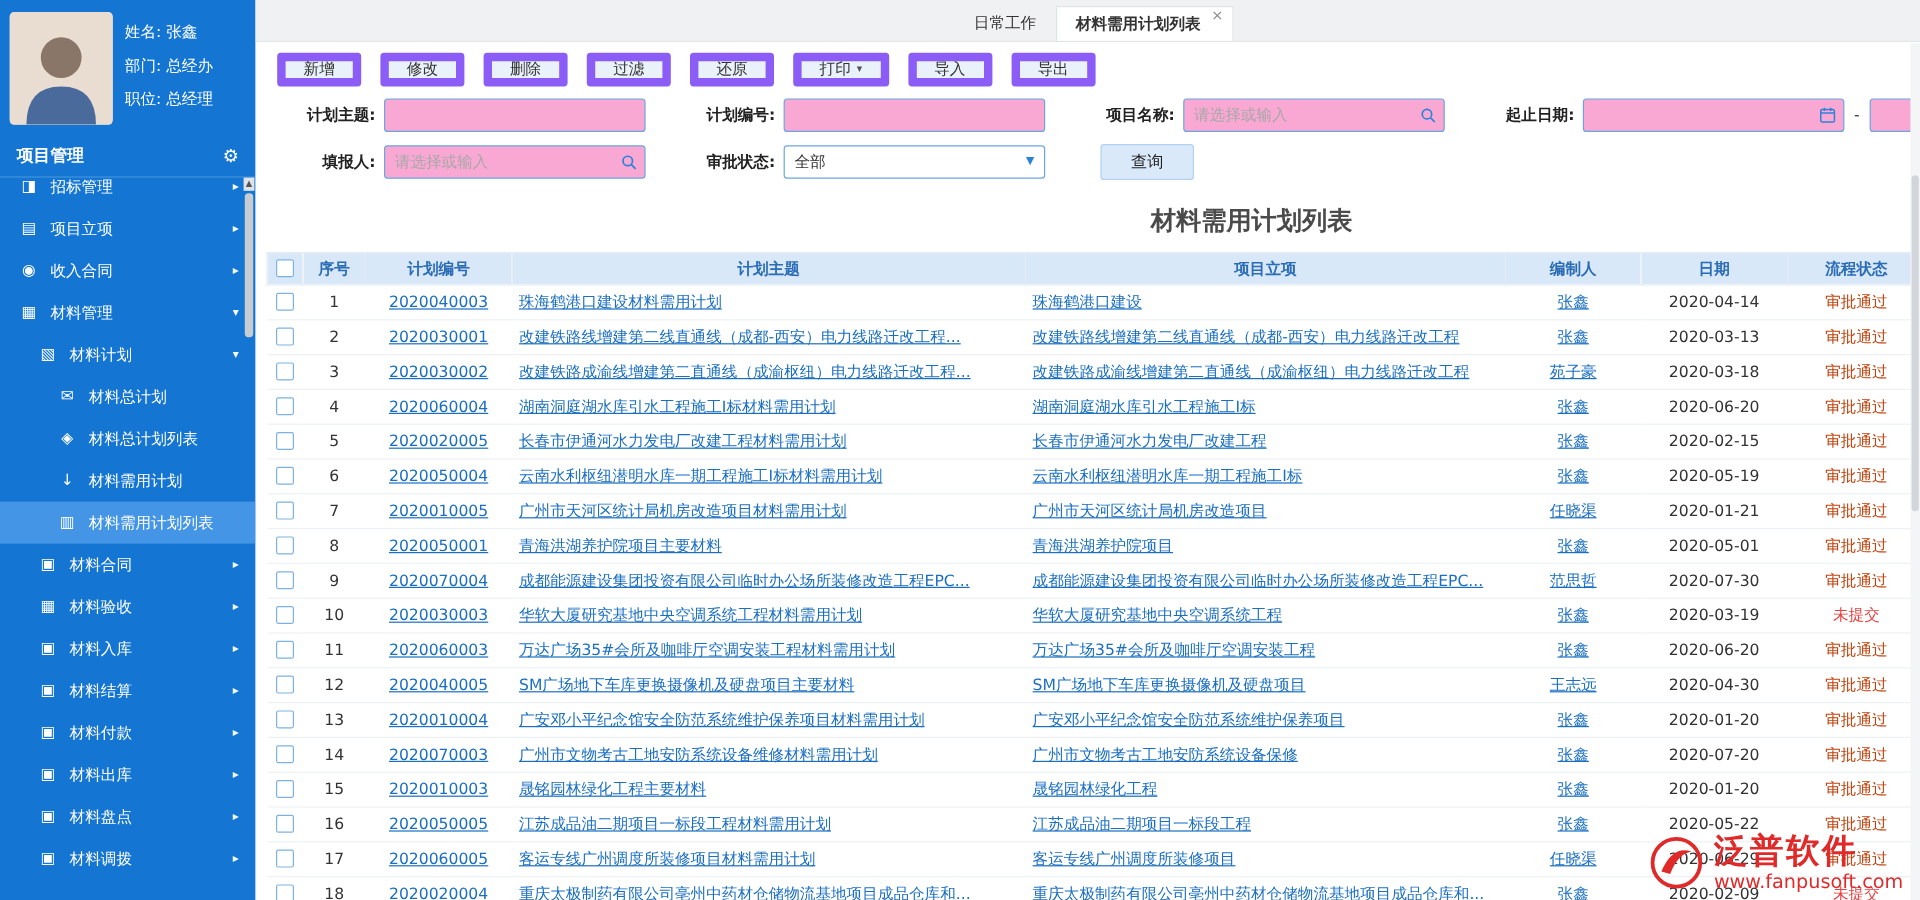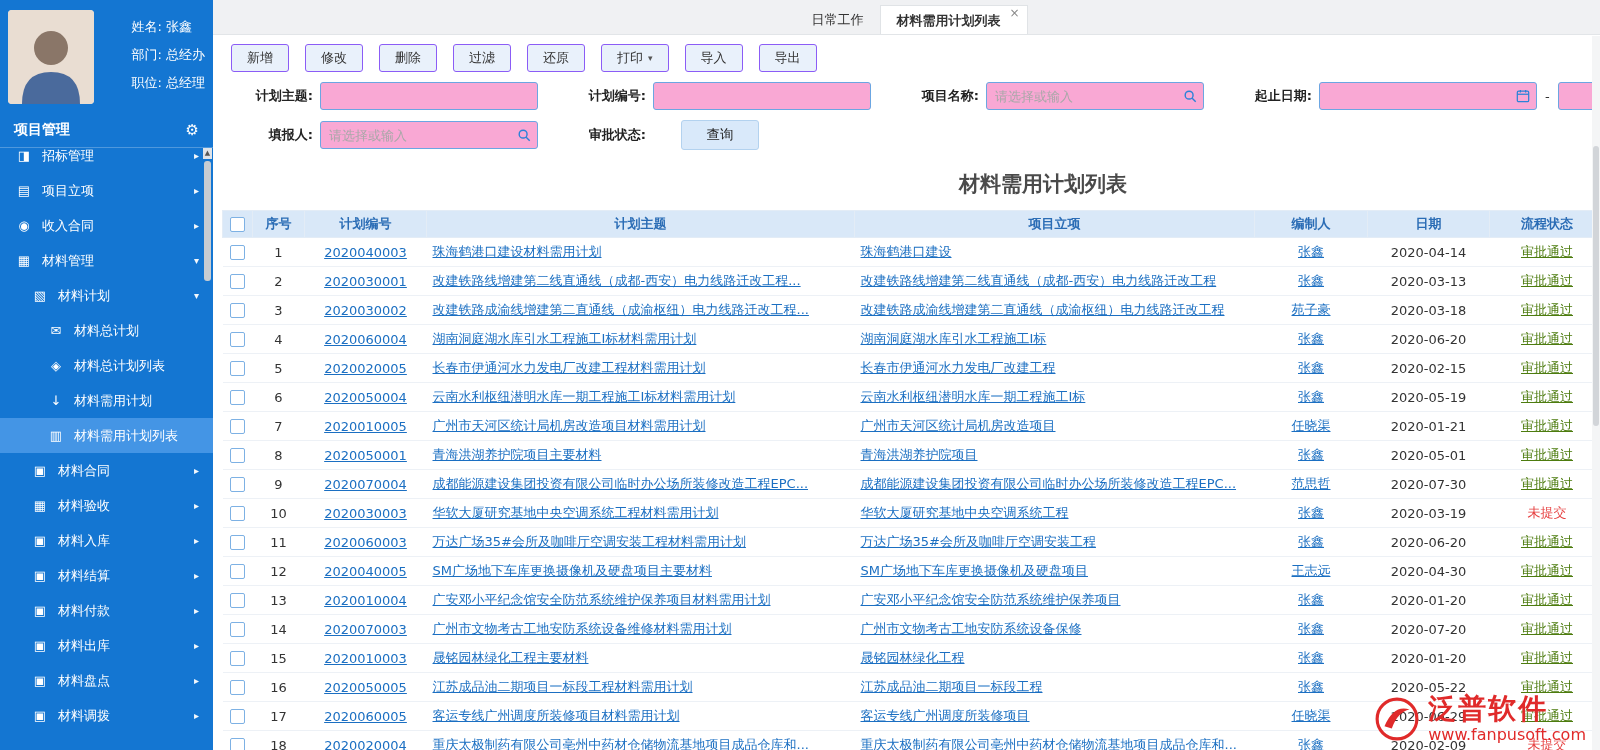--- a/index.html
+++ b/index.html
@@ -6,21 +6,21 @@
   html,body { margin:0; padding:0; }
   body {
     width:1600px; height:750px; overflow:hidden;
     font-family:"DejaVu Sans","Liberation Sans",sans-serif;
     background:#fff; font-size:13px; color:#333;
   }
   .app { display:flex; width:1600px; height:750px; }
 
   
   .sidebar { width:213px; min-width:213px; background:#1476d2; color:#fff; position:relative; overflow:hidden; }
-  .profile { display:flex; padding:10px 8px 8px 8px; height:112px;justify-content:space-between; }
+  .profile { display:flex; padding:10px 8px 8px 8px; height:112px; }
   .avatar { width:86px; height:94px; border-radius:4px; overflow:hidden; background:#e8ded6; flex:none; }
   .pinfo { margin-left:10px; font-size:13px; padding-top:8px; }
   .pinfo div { margin-bottom:10px; white-space:nowrap; }
   .section-header { height:36px; display:flex; align-items:center; padding:0 14px; font-size:14px; font-weight:bold; border-bottom:1px solid rgba(255,255,255,.25);gap:32px; }
   .gear { margin-left:auto; font-size:15px; font-weight:normal; cursor:pointer; }
   .menu { margin-top:-10px; }
   .mi { height:35px; display:flex; align-items:center; font-size:13px; cursor:pointer; }
   .mi.lvl1 { padding-left:14px; }
   .mi.lvl2 { padding-left:30px; }
   .mi.lvl3 { padding-left:46px; }
@@ -33,47 +33,47 @@
   .side-scroll-thumb { width:7px; height:120px; background:#c7ccd2; margin:2px auto 0; border-radius:3px; }
 
   
   .main { flex:1; display:flex; flex-direction:column; background:#fff; position:relative; overflow:hidden; }
   .tabbar { height:35px; background:#f0f1f3; display:flex; align-items:flex-end; padding-left:10px; flex:none; border-bottom:1px solid #e2e5e8;justify-content:center; }
   .tab { height:29px; line-height:29px; padding:0 16px; font-size:13px; color:#333; cursor:pointer; position:relative; }
   .tab.active { background:#fff; font-weight:bold; border:1px solid #e0e3e6; border-bottom:none; padding-right:26px; }
   .tab-x { position:absolute; top:0; right:7px; font-size:12px; font-weight:normal; color:#888; line-height:14px; cursor:pointer; }
 
   .toolbar { display:flex; gap:16px; padding:9px 0 8px 18px; flex:none; }
-  .tbtn { height:28px; padding:0 15px; background:#e9f1fb; border:1px solid #8b5cf6; border-radius:3px; font-size:13px; color:#333; cursor:pointer; font-family:inherit; display:flex; align-items:center; gap:5px; }
+  .tbtn { height:28px; padding:0 15px; background:#e9f1fb; border:7px solid #8b5cf6; border-radius:3px; font-size:13px; color:#333; cursor:pointer; font-family:inherit; display:flex; align-items:center; gap:5px; }
   .dd { font-size:9px; color:#555; }
 
   .filters { padding:2px 0 4px 18px; flex:none; }
   .frow { display:flex; align-items:center; margin-bottom:10px; }
   .fgroup { display:flex; align-items:center; margin-right:26px; }
   .flabel { width:82px; text-align:right; font-size:13px; color:#222; margin-right:7px; font-weight:bold; white-space:nowrap; flex:none; }
   .finput { width:218px; height:28px; border:1px solid #6ba6e2; border-radius:3px; padding:0 8px; font-size:13px; font-family:inherit; color:#333; outline:none; background:#f9a8d4; }
   .finput::placeholder { color:#a8a8a8; }
   .iwrap { position:relative; }
   .iwrap .finput { padding-right:28px; }
   .ficon { position:absolute; right:7px; top:50%; transform:translateY(-50%); display:flex; cursor:pointer; }
   .finput.short { width:132px; }
   .fselect { width:218px; height:28px; border:1px solid #6ba6e2; border-radius:3px; padding:0 8px; font-size:13px; display:flex; align-items:center; cursor:pointer; background:#fff; }
   .sel-arrow { margin-left:auto; color:#2a82d8; font-size:9px; }
   .date-dash { margin:0 8px; color:#333; }
-  .qbtn { height:30px; width:78px; background:#d9e9fa; border:1px solid #b3d2ef; border-radius:3px; font-size:13.5px; color:#222; cursor:pointer; font-family:inherit; margin-left:2px; }
+  .qbtn { height:30px; width:78px; background:#d9e9fa; border:1px solid #b3d2ef; border-radius:3px; font-size:13.5px; color:#222; cursor:pointer; font-family:inherit; margin-left:20px; }
 
   .list-title { width:1660px; text-align:center; font-size:21px; font-weight:bold; color:#4a4a4a; margin:6px 0 12px; flex:none; }
 
   .table-wrap { padding-left:9px; flex:1; overflow:hidden; }
   table { border-collapse:collapse; table-layout:fixed; width:1382px; font-size:13px; }
   thead th { background:#d9e8f8; color:#2a6cb5; font-weight:bold; height:27px; border:1px solid #e3ecf6; padding:0 4px; white-space:nowrap; overflow:hidden; }
   tbody td { height:29px; border-bottom:1px solid #edf1f6; padding:0 6px; color:#333; white-space:nowrap; overflow:hidden; }
   .c { text-align:center; } .l { text-align:left; }
   .lnk { color:#1b6fc2; text-decoration:underline; cursor:pointer; }
-  .st-approved { color:#4d7c0f; text-decoration:underline; cursor:pointer; }
+  .st-approved { color:#c2410c; cursor:pointer; }
   .st-unsubmitted { color:#e64040; cursor:pointer; }
   .cb { display:inline-block; width:15px; height:15px; border:1px solid #7db1e4; border-radius:2px; background:#fff; vertical-align:middle; cursor:pointer; }
 
   .watermark { position:absolute; right:14px; bottom:6px; display:flex; align-items:center; gap:8px; z-index:6; background:rgba(255,255,255,.0); }
   .wm-brand { color:#e02a2a; font-size:28px; font-weight:bold; letter-spacing:2px; line-height:1.1; }
   .wm-url { color:#e02a2a; font-size:16px; }
 
   .main-scrollbar { position:absolute; right:0; top:36px; bottom:0; width:8px; background:#f4f5f6; }
   .main-scroll-thumb { position:absolute; top:110px; width:6px; left:1px; height:280px; background:#d2d5d9; border-radius:3px; cursor:pointer; }
 </style>
@@ -272,20 +272,24 @@
             <span class="ficon">
               <svg width="14" height="14" viewBox="0 0 16 16">
                   <circle cx="7" cy="7" r="4.5" fill="none" stroke="#2a82d8" stroke-width="1.6"></circle>
                   <line x1="10.5" y1="10.5" x2="14.5" y2="14.5" stroke="#2a82d8" stroke-width="1.6"></line>
                 </svg>
             </span>
           </span>
         </div>
         <div class="fgroup">
           <span class="flabel">审批状态:</span>
+          <span class="fselect">
+            <span>全部</span>
+            <span class="sel-arrow">▼</span>
+          </span>
         </div>
         <button class="qbtn">查询</button>
       </div>
     </div>
 
     <h2 class="list-title">材料需用计划列表</h2>
 
     <div class="table-wrap">
       <table>
         <colgroup>

